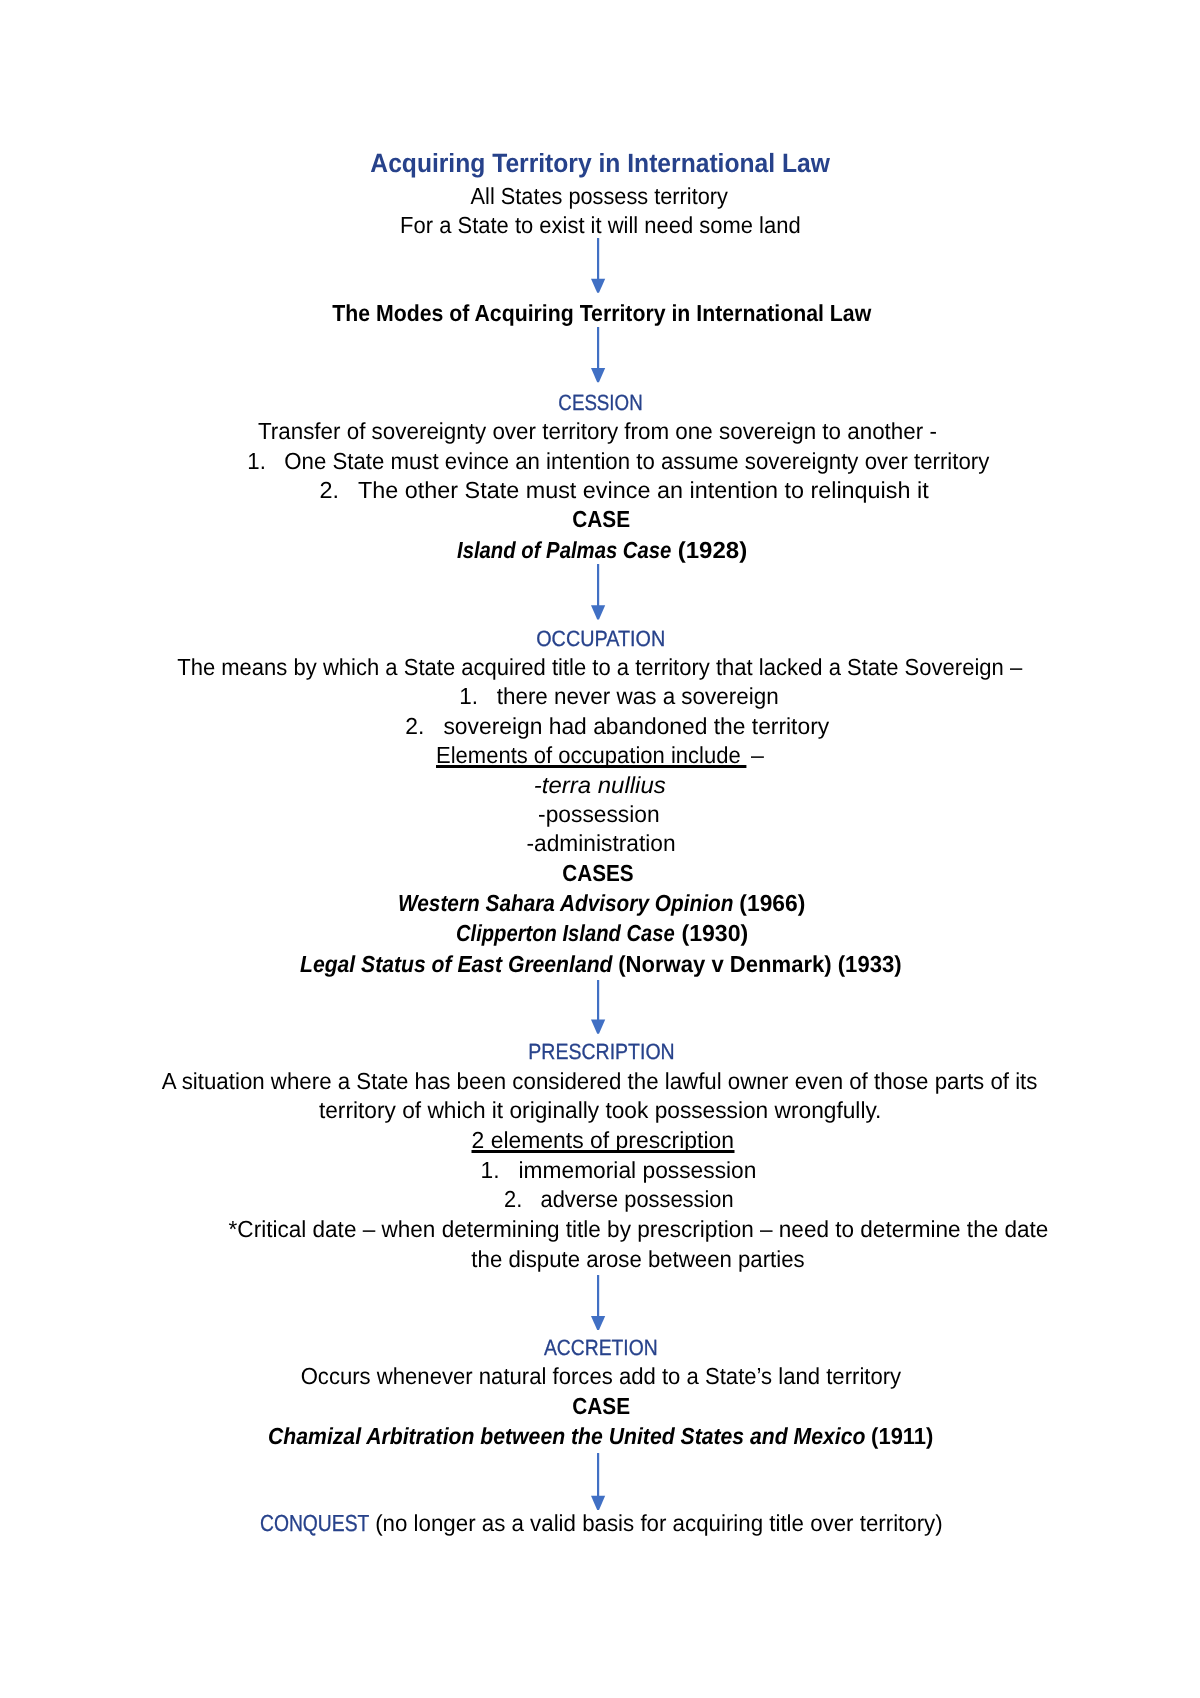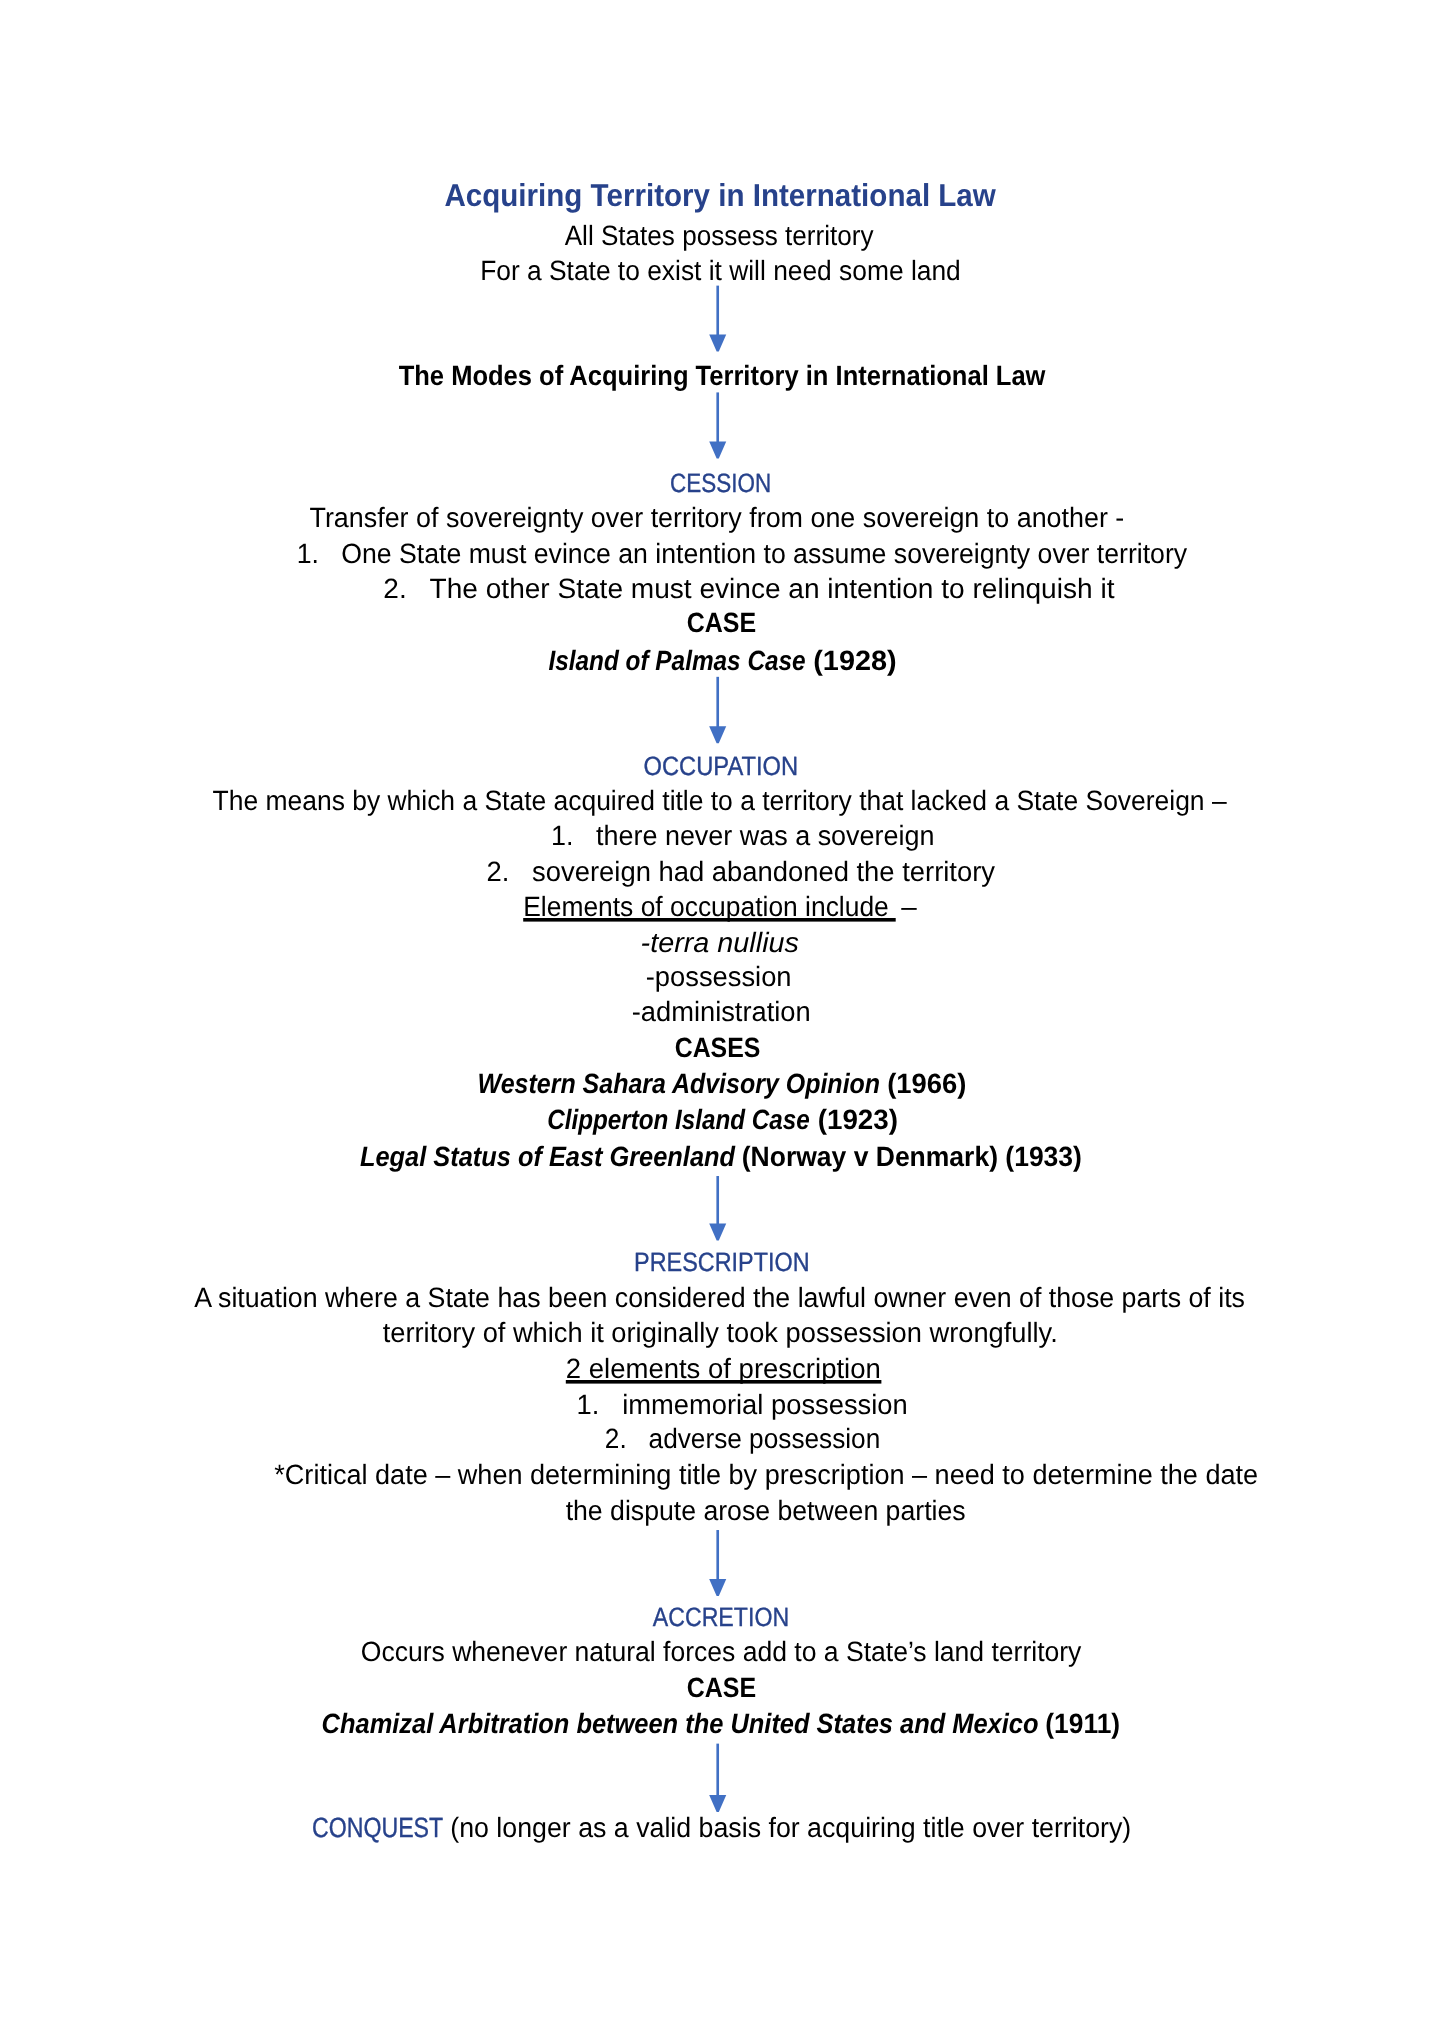--- a/index.html
+++ b/index.html
@@ -60,21 +60,21 @@
   <div class="ln blue caps" style="font-size: 22px; top: 627.989px; left: 529.089px; transform: scaleX(0.89944);"><span class="inner"><span>OCCUPATION</span></span></div>
   <div class="ln" style="font-size: 23.2px; top: 656.228px; left: 154.628px; transform: scaleX(0.95014);"><span class="inner"><span>The means by which a State acquired title to a territory that lacked a State Sovereign –</span></span></div>
   <div class="ln" style="font-size: 23.2px; top: 685.428px; left: 453.816px; transform: scaleX(0.96827);"><span class="inner"><span>1.   there never was a sovereign</span></span></div>
   <div class="ln" style="font-size: 23.2px; top: 714.928px; left: 401.627px; transform: scaleX(0.98433);"><span class="inner"><span>2.   sovereign had abandoned the territory</span></span></div>
   <div class="ln" style="font-size: 23.2px; top: 744.428px; left: 0px; transform: none;"><span class="inner" style="display: block;"><span class="u" data-x0="436.0" style="left: 436px; transform: scaleX(0.94928);">Elements of occupation include </span><span data-x0="751.3" style="left: 751.3px; transform: scaleX(0.99952);">–</span></span></div>
   <div class="ln i" style="font-size: 23.2px; top: 773.728px; left: 536.211px; transform: scaleX(1.03466);"><span class="inner"><span>-terra nullius</span></span></div>
   <div class="ln" style="font-size: 23.2px; top: 802.928px; left: 537.433px; transform: scaleX(0.98194);"><span class="inner"><span>-possession</span></span></div>
   <div class="ln" style="font-size: 23.2px; top: 832.328px; left: 525.261px; transform: scaleX(0.98042);"><span class="inner"><span>-administration</span></span></div>
   <div class="ln b" style="font-size: 23.2px; top: 862.328px; left: 558.055px; transform: scaleX(0.89247);"><span class="inner"><span>CASES</span></span></div>
   <div class="ln b" style="font-size: 23.2px; top: 892.028px; left: 0px; transform: none;"><span class="inner" style="display: block;"><span class="i" data-x0="397.6" style="left: 397.6px; transform: scaleX(0.89758);">Western Sahara Advisory Opinion</span><span data-x0="733.0" style="left: 733px; transform: scaleX(0.98409);"> (1966)</span></span></div>
-  <div class="ln b" style="font-size: 23.2px; top: 922.128px; left: 0px; transform: none;"><span class="inner" style="display: block;"><span class="i" data-x0="456.0" style="left: 456px; transform: scaleX(0.87045);">Clipperton Island Case</span><span data-x0="674.7" style="left: 674.7px; transform: scaleX(0.9977);"> (1923)</span></span></div>
+  <div class="ln b" style="font-size: 23.2px; top: 922.128px; left: 0px; transform: none;"><span class="inner" style="display: block;"><span class="i" data-x0="456.0" style="left: 456px; transform: scaleX(0.87045);">Clipperton Island Case</span><span data-x0="674.7" style="left: 674.7px; transform: scaleX(0.9977);"> (1930)</span></span></div>
   <div class="ln b" style="font-size: 23.2px; top: 952.528px; left: 0px; transform: none;"><span class="inner" style="display: block;"><span class="i" data-x0="299.5" style="left: 299.5px; transform: scaleX(0.91174);">Legal Status of East Greenland</span><span data-x0="612.0" style="left: 612px; transform: scaleX(0.95219);"> (Norway v Denmark) (1933)</span></span></div>
   <div class="ln blue caps" style="font-size: 22px; top: 1040.89px; left: 518.584px; transform: scaleX(0.8865);"><span class="inner"><span>PRESCRIPTION</span></span></div>
   <div class="ln" style="font-size: 23.2px; top: 1069.73px; left: 144.044px; transform: scaleX(0.96081);"><span class="inner"><span>A situation where a State has been considered the lawful owner even of those parts of its</span></span></div>
   <div class="ln" style="font-size: 23.2px; top: 1099.43px; left: 312.828px; transform: scaleX(0.97938);"><span class="inner"><span>territory of which it originally took possession wrongfully.</span></span></div>
   <div class="ln" style="font-size: 23.2px; top: 1129.33px; left: 469.542px; transform: scaleX(0.98864);"><span class="inner"><span class="u">2 elements of prescription</span></span></div>
   <div class="ln" style="font-size: 23.2px; top: 1158.83px; left: 477.531px; transform: scaleX(0.98242);"><span class="inner"><span>1.   immemorial possession</span></span></div>
   <div class="ln" style="font-size: 23.2px; top: 1188.23px; left: 496.995px; transform: scaleX(0.94208);"><span class="inner"><span>2.   adverse possession</span></span></div>
   <div class="ln" style="font-size: 23.2px; top: 1218.13px; left: 216.516px; transform: scaleX(0.97252);"><span class="inner"><span>*Critical date – when determining title by prescription – need to determine the date</span></span></div>
   <div class="ln" style="font-size: 23.2px; top: 1247.53px; left: 464.277px; transform: scaleX(0.95763);"><span class="inner"><span>the dispute arose between parties</span></span></div>
   <div class="ln blue caps" style="font-size: 22px; top: 1337.39px; left: 535.919px; transform: scaleX(0.87757);"><span class="inner"><span>ACCRETION</span></span></div>

